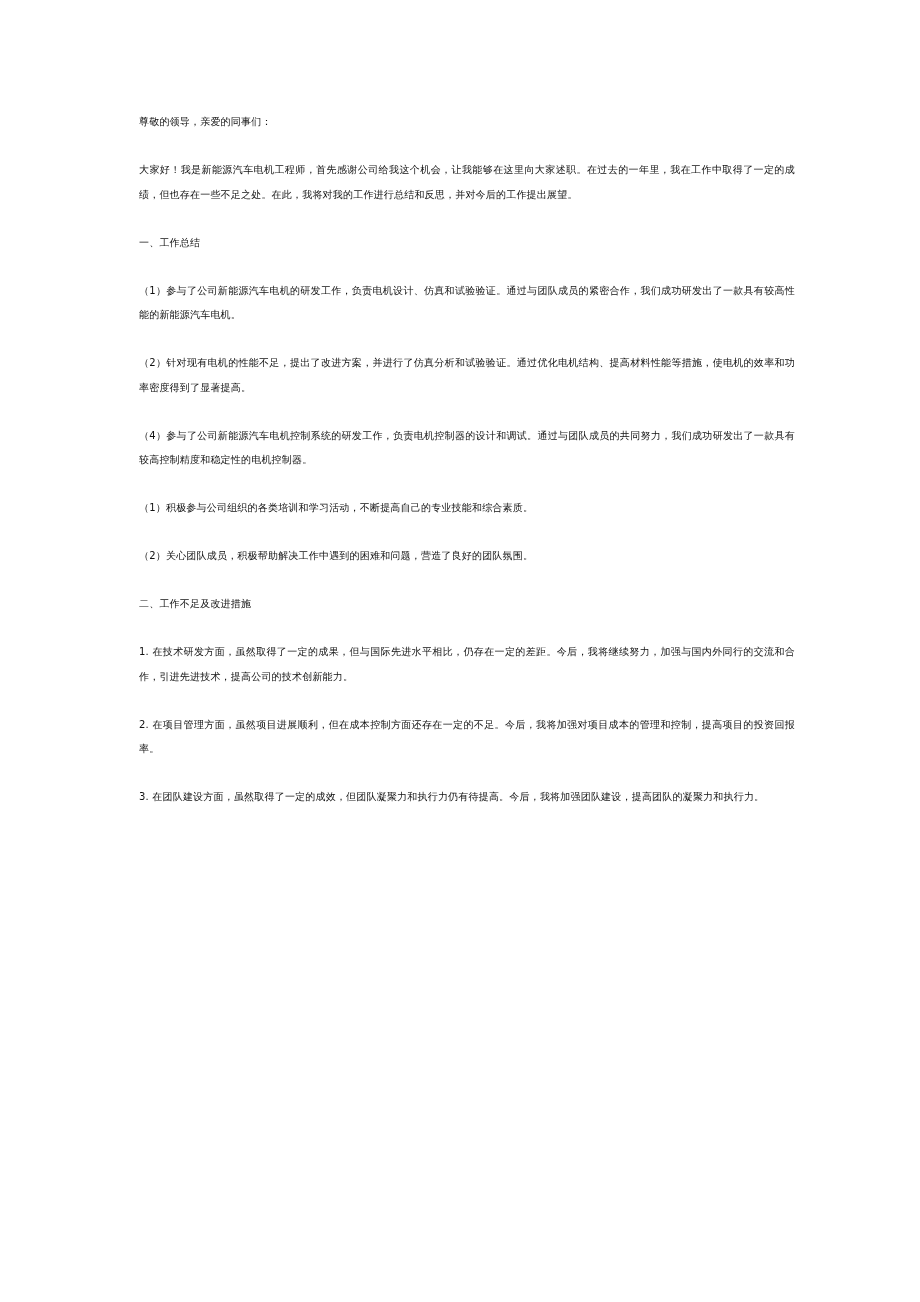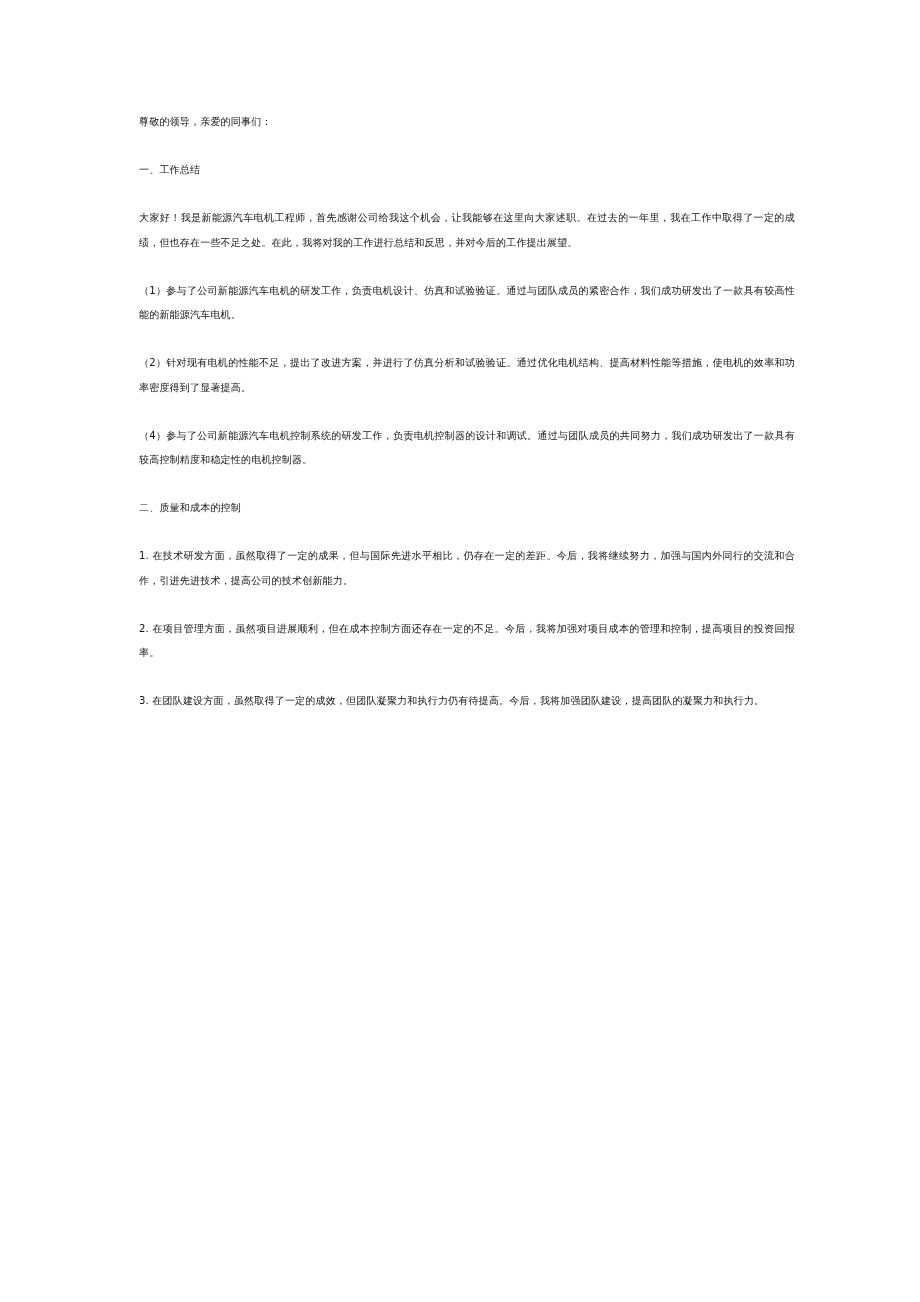--- a/index.html
+++ b/index.html
@@ -6,22 +6,24 @@
   body { width: 920px; height: 1302px; position: relative; overflow: hidden;
          font-family: "DejaVu Sans", "Liberation Sans", sans-serif; color: #111; }
   .page { position: absolute; left: 139px; top: 110px; width: 656px; }
   .p { font-size: 10px; line-height: 24.5px; margin: 0 0 23.5px 0; letter-spacing: 0.2px; text-align: justify; }
 </style>
 </head>
 <body>
 
 <div class="page">
   <p class="p">尊敬的领导，亲爱的同事们：</p>
+  <p class="p">大家好！我是新能源汽车电机工程师，首先感谢公司给我这个机会，让我能够在这里向大家述职。在过去的一年里，我在工作中取得了一定的成绩，但也存在一些不足之处。在此，我将对我的工作进行总结和反思，并对今后的工作提出展望。</p>
   <p class="p">一、工作总结</p>
-  <p class="p">大家好！我是新能源汽车电机工程师，首先感谢公司给我这个机会，让我能够在这里向大家述职。在过去的一年里，我在工作中取得了一定的成绩，但也存在一些不足之处。在此，我将对我的工作进行总结和反思，并对今后的工作提出展望。</p>
   <p class="p">（1）参与了公司新能源汽车电机的研发工作，负责电机设计、仿真和试验验证。通过与团队成员的紧密合作，我们成功研发出了一款具有较高性能的新能源汽车电机。</p>
   <p class="p">（2）针对现有电机的性能不足，提出了改进方案，并进行了仿真分析和试验验证。通过优化电机结构、提高材料性能等措施，使电机的效率和功率密度得到了显著提高。</p>
   <p class="p">（4）参与了公司新能源汽车电机控制系统的研发工作，负责电机控制器的设计和调试。通过与团队成员的共同努力，我们成功研发出了一款具有较高控制精度和稳定性的电机控制器。</p>
-  <p class="p">二、质量和成本的控制</p>
+  <p class="p">（1）积极参与公司组织的各类培训和学习活动，不断提高自己的专业技能和综合素质。</p>
+  <p class="p">（2）关心团队成员，积极帮助解决工作中遇到的困难和问题，营造了良好的团队氛围。</p>
+  <p class="p">二、工作不足及改进措施</p>
   <p class="p">1. 在技术研发方面，虽然取得了一定的成果，但与国际先进水平相比，仍存在一定的差距。今后，我将继续努力，加强与国内外同行的交流和合作，引进先进技术，提高公司的技术创新能力。</p>
   <p class="p">2. 在项目管理方面，虽然项目进展顺利，但在成本控制方面还存在一定的不足。今后，我将加强对项目成本的管理和控制，提高项目的投资回报率。</p>
   <p class="p">3. 在团队建设方面，虽然取得了一定的成效，但团队凝聚力和执行力仍有待提高。今后，我将加强团队建设，提高团队的凝聚力和执行力。</p>
 </div>
 
 </body></html>

